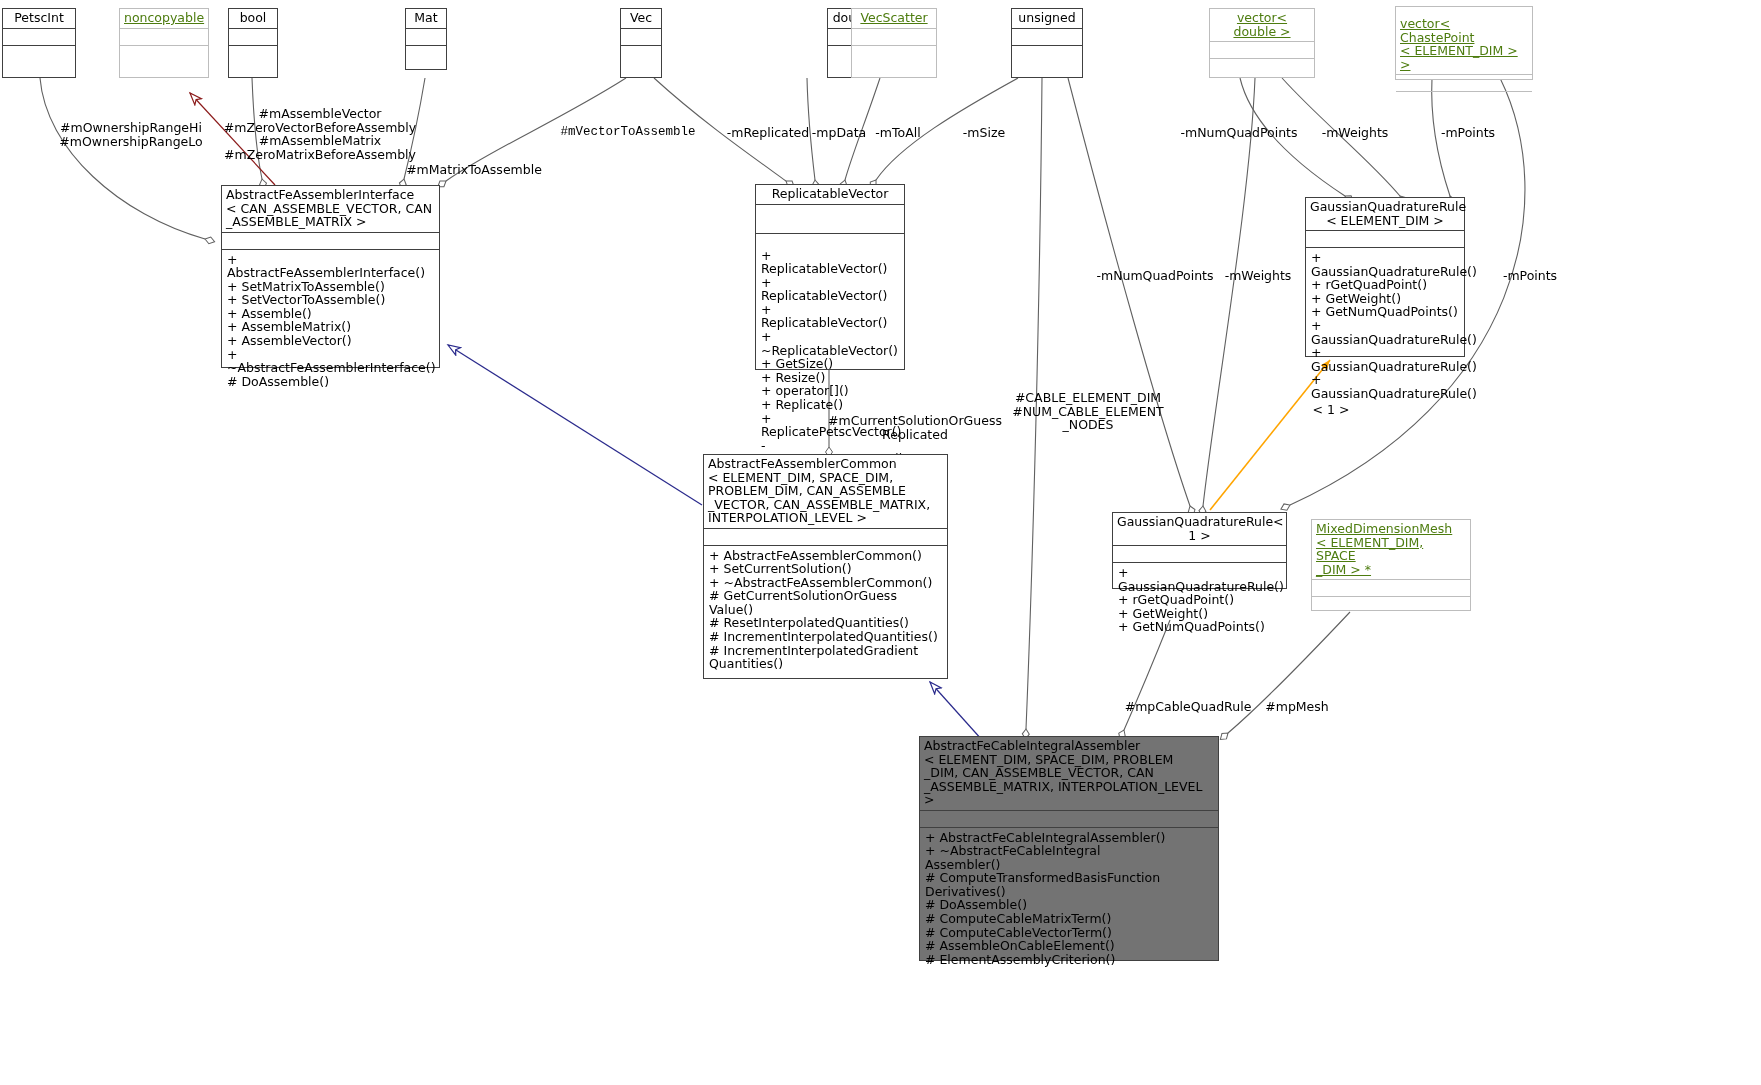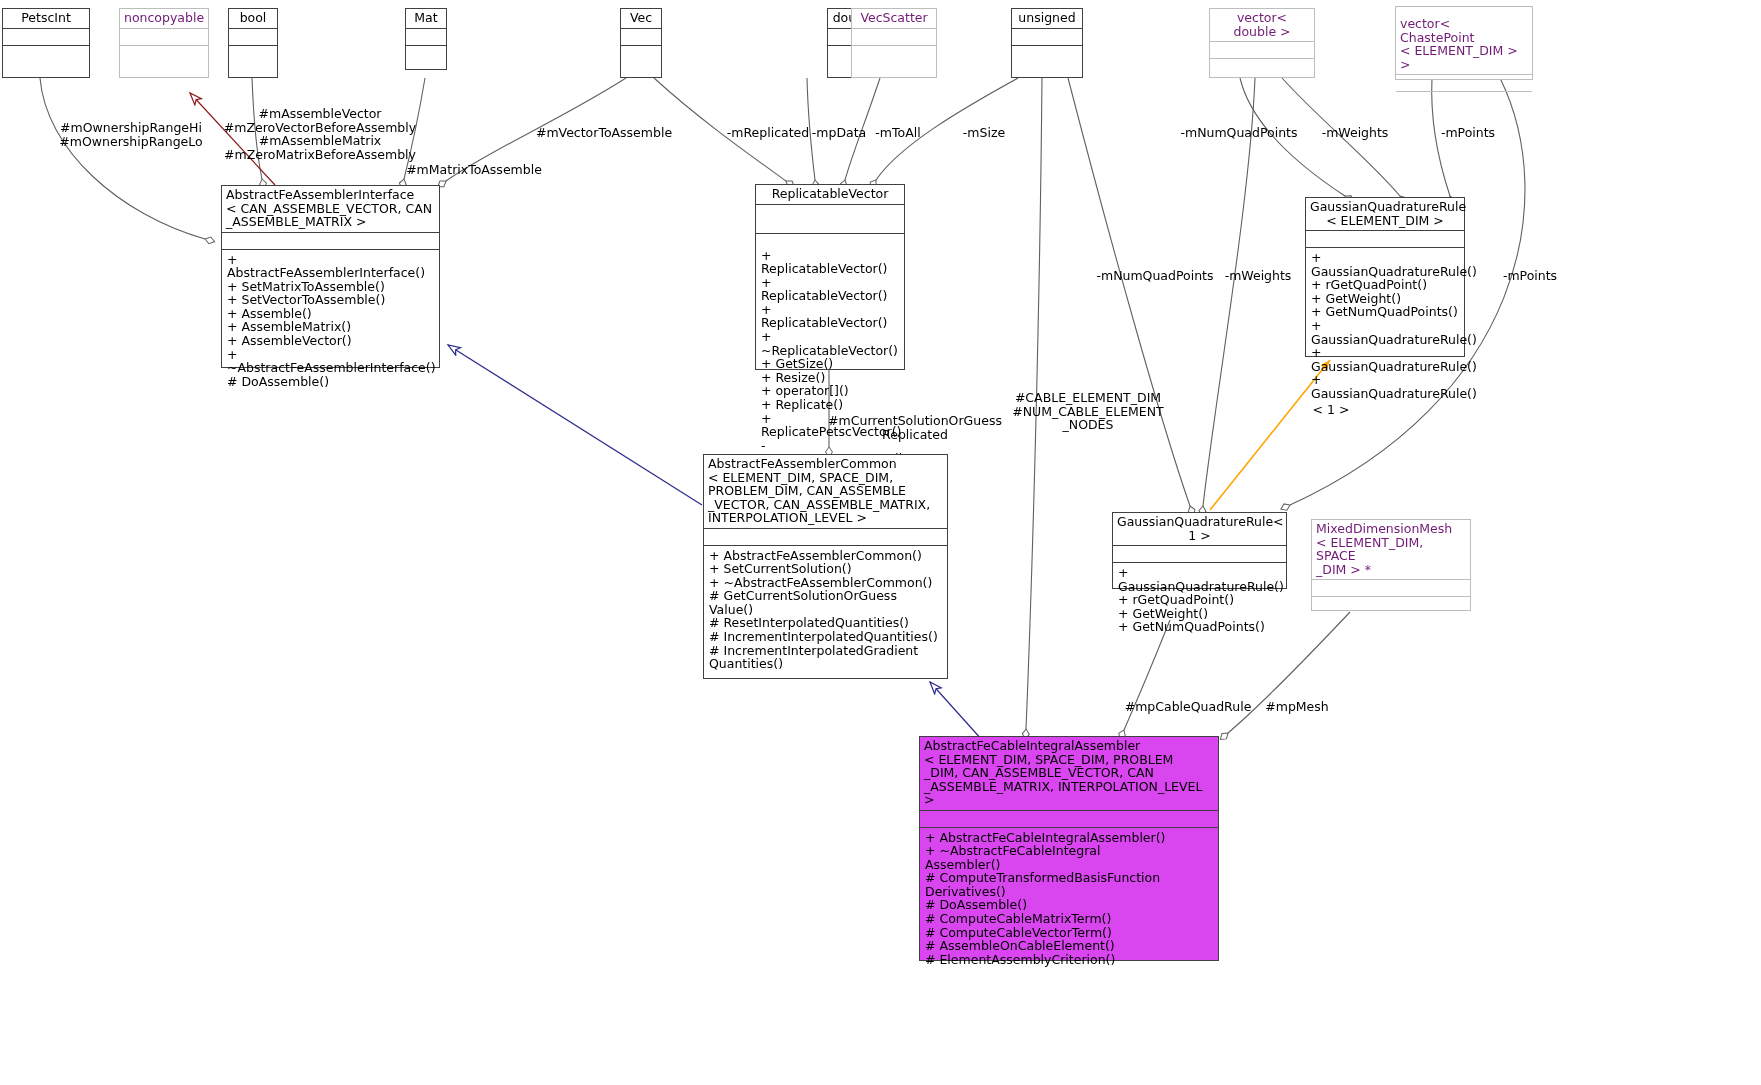--- a/index.html
+++ b/index.html
@@ -25,22 +25,22 @@
   }
   
   .node{
     position:absolute;
     box-sizing:border-box;
     background:#ffffff;
     border:1px solid #404040;
     display:flex;
     flex-direction:column;
   }
-  .node.grey{border-color:#bdbdbd;color:#701a75;}
-  .node.filled{background:#d946ef;}
+  .node.grey{border-color:#bdbdbd;color:#4d7c0f;text-decoration:underline;}
+  .node.filled{background:#737373;}
   .node .title{
     box-sizing:border-box;
     padding:2px 4px 3px 4px;
     text-align:center;
     font-size:12.5px;
     line-height:13.5px;
     white-space:pre-line;
     border-bottom:1px solid #404040;
   }
   .node.grey .title{border-bottom:1px solid #bdbdbd;}
@@ -141,21 +141,21 @@
 
     <g fill="none" stroke="#8b1a1a" stroke-width="1.2">
       <path d="M275,185 L190,93" marker-end="url(#tri-open-red)"></path>
     </g>
 
     <g fill="none" stroke="#ffa500" stroke-width="1.6">
       <path d="M1210,510 L1330,360" marker-end="url(#arrow-orange)"></path>
     </g>
   </svg>
 
-  <div class="node plain" style="left:2px; top:8px; width:88px; height:70px;">
+  <div class="node plain" style="left:2px; top:8px; width:74px; height:70px;">
     <div class="title">PetscInt</div>
     <div class="attrs"></div>
     <div class="ops"></div>
   </div>
 
   <div class="node grey" style="left:119px; top:8px; width:90px; height:70px;">
     <div class="title">noncopyable</div>
     <div class="attrs"></div>
     <div class="ops"></div>
   </div>
@@ -320,21 +320,21 @@
   <div class="elabel" style="left:131px; top:121px;">#mOwnershipRangeHi
 #mOwnershipRangeLo</div>
 
   <div class="elabel" style="left:320px; top:107px;">#mAssembleVector
 #mZeroVectorBeforeAssembly
 #mAssembleMatrix
 #mZeroMatrixBeforeAssembly</div>
 
   <div class="elabel" style="left:474px; top:126px;margin-top:37px;">#mMatrixToAssemble</div>
 
-  <div class="elabel" style="left:604px; top:126px;">#mVectorToAssemble</div>
+  <div class="elabel" style="left:628px; top:126px;font-family:Liberation Mono, monospace;">#mVectorToAssemble</div>
 
   <div class="elabel" style="left:768px; top:126px;">-mReplicated</div>
 
   <div class="elabel" style="left:839px; top:126px;">-mpData</div>
 
   <div class="elabel" style="left:898px; top:126px;">-mToAll</div>
 
   <div class="elabel" style="left:984px; top:126px;">-mSize</div>
 
   <div class="elabel" style="left:1239px; top:126px;">-mNumQuadPoints</div>

